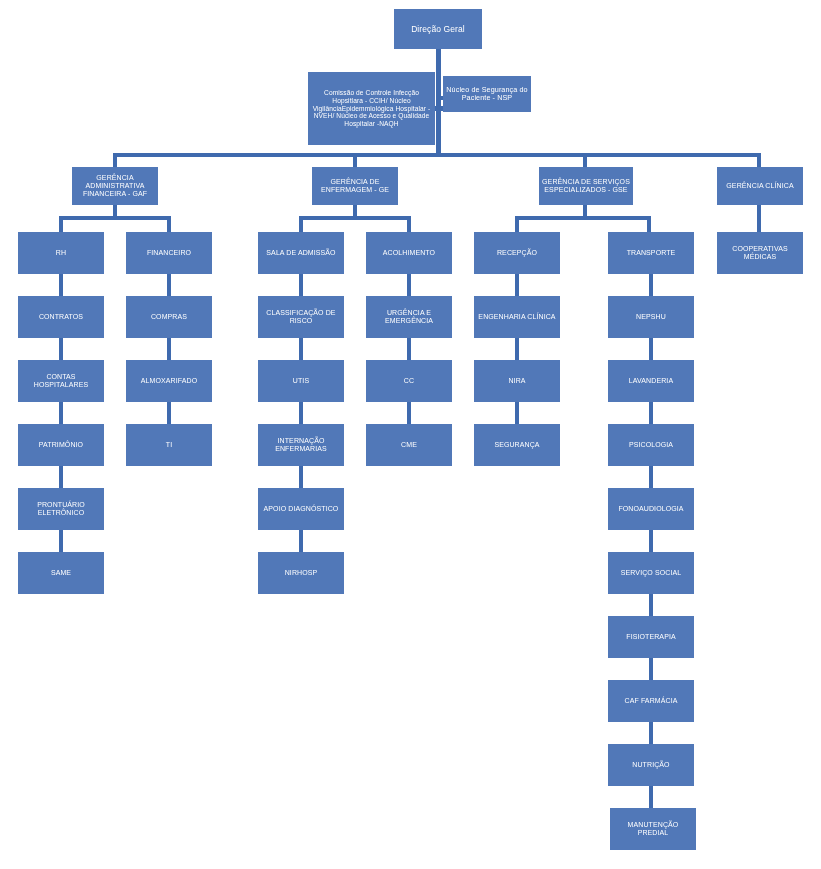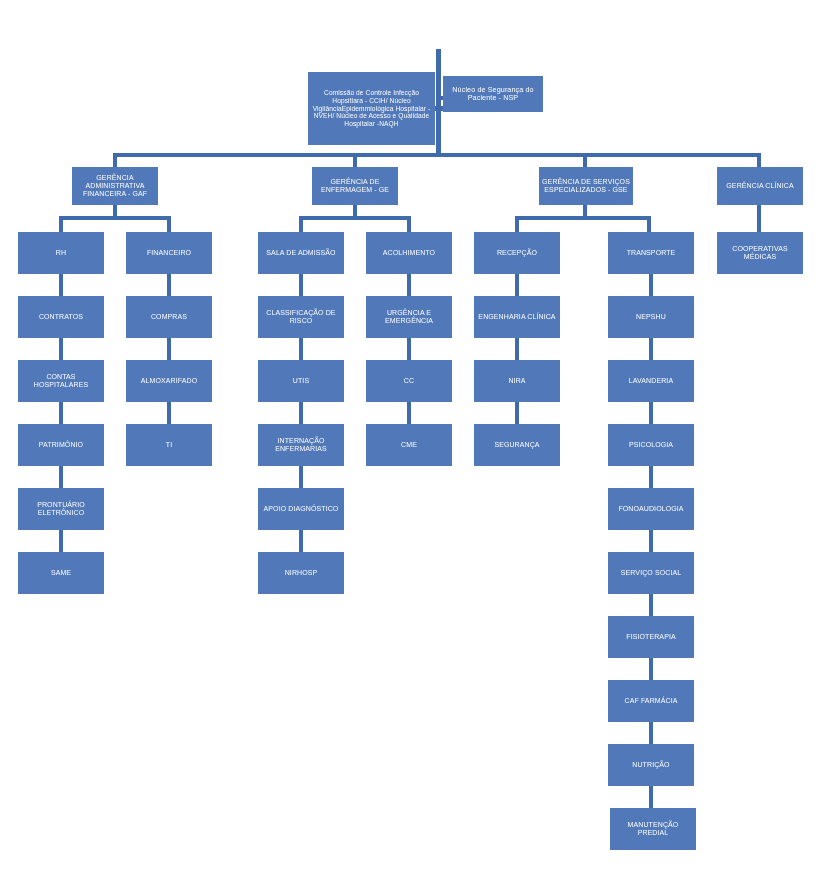--- a/index.html
+++ b/index.html
@@ -41,30 +41,33 @@
     background: #3F6AAE;
   }
   .conn-v { width: 4px; }
   .conn-h { height: 4px; }
 </style>
 </head>
 <body>
 
 <div id="chart-root">
 
+  <div class="node" style="left:394px; top:9px; width:88px; height:40px; font-size:8.5px;">
+    <span>Direção Geral</span>
+  </div>
 
   <div class="conn conn-v" style="left:436px; top:49px; width:5px; height:106px;"></div>
 
   <div class="conn conn-h" style="left:433px; top:106px; width:10px; height:5px;"></div>
   <div class="conn conn-h" style="left:436px; top:96px; width:10px; height:4px;"></div>
 
   <div class="node" style="left:308px; top:72px; width:127px; height:73px; font-size:6.6px;">
     <span>Comissão de Controle Infecção Hopsitlara - CCIH/ Núcleo VigilânciaEpidemmiológica Hospitalar - NVEH/ Núcleo de Acesso e Qualidade Hospitalar -NAQH</span>
   </div>
-  <div class="node" style="left:443px; top:76px; width:100px; height:36px; font-size:7.2px;">
+  <div class="node" style="left:443px; top:76px; width:88px; height:36px; font-size:7.2px;">
     <span>Núcleo de Segurança do Paciente - NSP</span>
   </div>
 
   <div class="conn conn-h" style="left:113px; top:153px; width:648px; height:4px;"></div>
   <div class="conn conn-v" style="left:113px; top:153px; width:4px; height:14px;"></div>
   <div class="conn conn-v" style="left:353px; top:153px; width:4px; height:14px;"></div>
   <div class="conn conn-v" style="left:583px; top:153px; width:4px; height:14px;"></div>
   <div class="conn conn-v" style="left:757px; top:153px; width:4px; height:14px;"></div>
 
   <div class="node" style="left:72px; top:167px; width:86px; height:38px; font-size:7px;">

